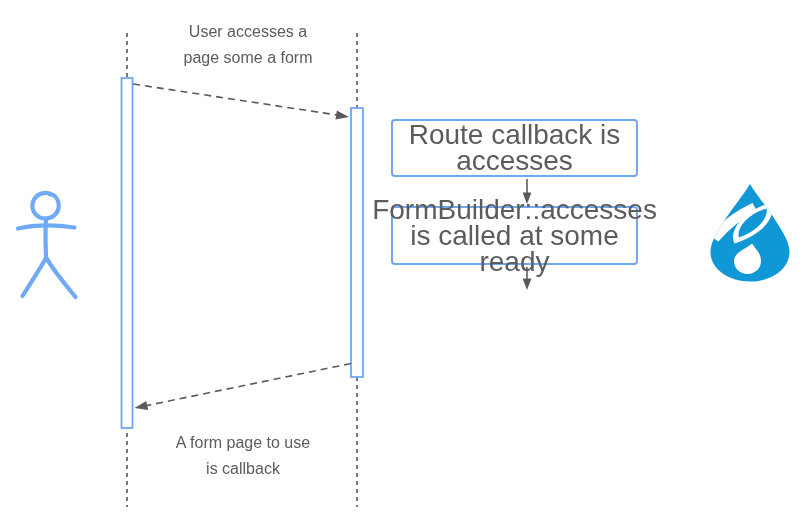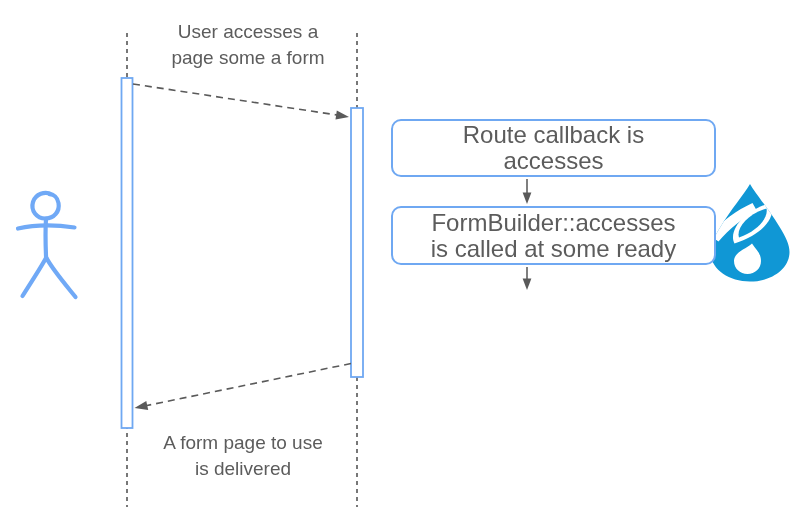--- a/index.html
+++ b/index.html
@@ -40,40 +40,40 @@
     stroke: #70a9f6;
     stroke-width: 4.2;
     stroke-linecap: round;
     fill: none;
   }
 
   .float-label {
     position: absolute;
     text-align: center;
     color: #5c5c5c;
-    font-size: 19px;
+    font-size: 16px;
     line-height: 26px;
   }
   .float-label span { display: block; }
 
   .step-box {
     position: absolute;
     left: 391px;
-    width: 325px;
+    width: 247px;
     box-sizing: border-box;
     background: #ffffff;
     border: 2px solid #6fa8f2;
-    border-radius: 10px;
+    border-radius: 4px;
     display: flex;
     flex-direction: column;
     justify-content: center;
     align-items: center;
     text-align: center;
     color: #5c5c5c;
-    font-size: 24px;
+    font-size: 28px;
     line-height: 26px;
   }
   .step-box span { display: block; }
   #step-box-1 { top: 119px; height: 58px; }
   #step-box-2 { top: 206px; height: 59px; }
   #step-box-3 { top: 291px; height: 64px; }
 </style>
 </head>
 <body>
 
@@ -129,21 +129,21 @@
       </g>
     </g>
   </svg>
 
   <div class="float-label" style="left:137px; top:19px; width:222px;">
     <span>User accesses a</span>
     <span>page some a form</span>
   </div>
   <div class="float-label" style="left:132px; top:430px; width:222px;">
     <span>A form page to use</span>
-    <span>is delivered</span>
+    <span>is callback</span>
   </div>
 
   <div class="step-box" id="step-box-1">
     <span>Route callback is</span>
     <span>accesses</span>
   </div>
   <div class="step-box" id="step-box-2">
     <span>FormBuilder::accesses</span>
     <span>is called at some ready</span>
   </div>

